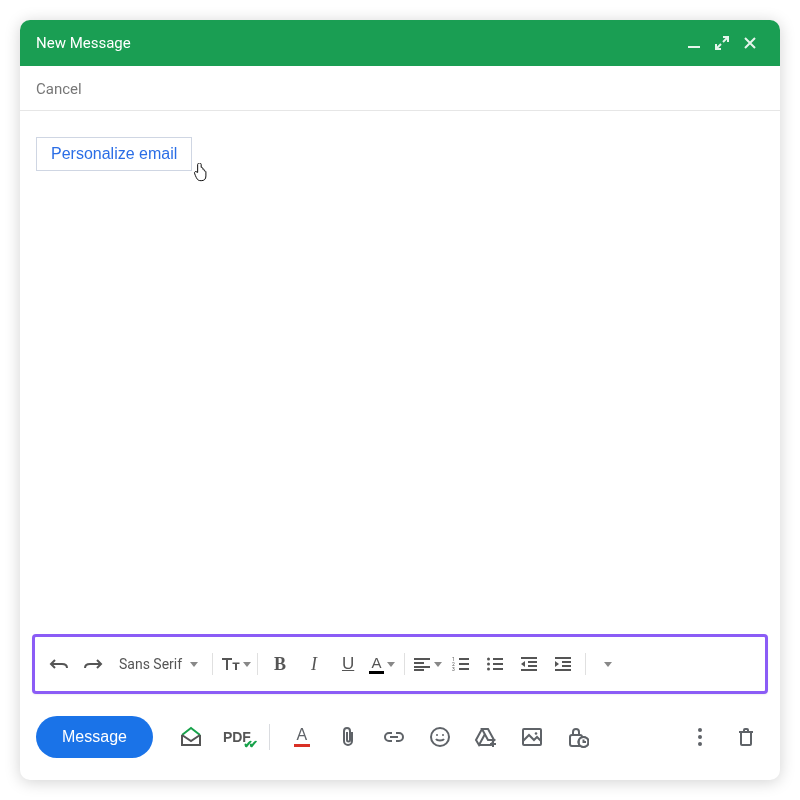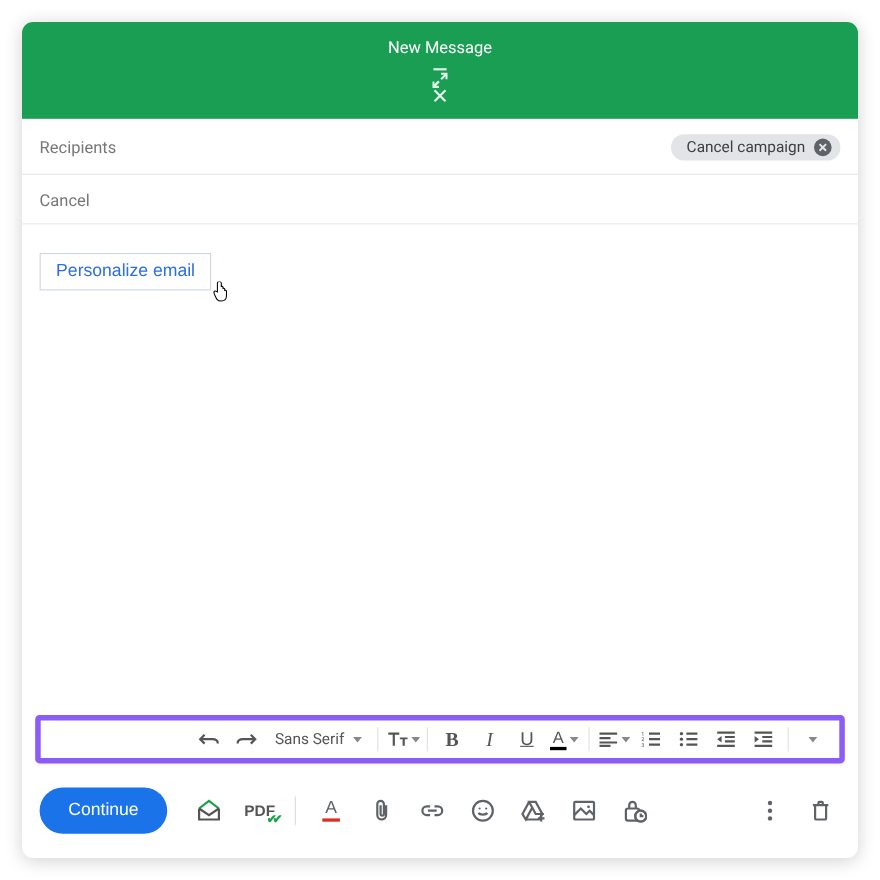--- a/index.html
+++ b/index.html
@@ -21,21 +21,20 @@
     flex-direction: column;
     background: #fff;
   }
   .titlebar {
     background: #1a9e53;
     color: #fff;
     padding: 14px 16px;
     display: flex;
     align-items: center;
     font-size: 15px;
-    flex-direction: column;
   }
   .titlebar .title { flex: 1; }
   .titlebar .winbtn {
     width: 28px;
     display: flex;
     align-items: center;
     justify-content: center;
     cursor: pointer;
     color: #e6f5ec;
   }
@@ -86,30 +85,29 @@
   .cursor-pointer {
     position: absolute;
     left: 170px;
     top: 52px;
     width: 20px;
     height: 22px;
     pointer-events: none;
   }
   .format-toolbar {
     margin: 0 12px 6px 12px;
-    border: 5px solid #8b5cf6;
+    border: 3px solid #8b5cf6;
     border-radius: 4px;
     background: #fff;
     box-shadow: 0 1px 2px rgba(0,0,0,0.06);
-    padding: 2px 8px;
+    padding: 12px 8px;
     display: flex;
     align-items: center;
     gap: 2px;
     color: #555;
-    justify-content: flex-end;
   }
   .ft-item {
     min-width: 32px;
     height: 30px;
     display: flex;
     align-items: center;
     justify-content: center;
     cursor: pointer;
     border-radius: 3px;
   }
@@ -187,32 +185,20 @@
           <path d="M1 13 L6 8"></path>
       </svg>
     </div>
     <div class="winbtn">
       <svg width="14" height="14" viewBox="0 0 14 14" stroke="currentColor" stroke-width="2">
           <path d="M2 2 L12 12 M12 2 L2 12"></path>
         </svg>
     </div>
   </div>
 
-  <div class="row">
-    <span class="label">Recipients</span>
-    <span class="flex"></span>
-    <span class="chip">
-      <span>Cancel campaign</span>
-      <span class="chip-x">
-        <svg width="8" height="8" viewBox="0 0 8 8" stroke="currentColor" stroke-width="1.8">
-            <path d="M1 1 L7 7 M7 1 L1 7"></path>
-          </svg>
-      </span>
-    </span>
-  </div>
 
   <div class="row">
     <span class="label">Cancel</span>
   </div>
 
   <div class="body-area">
     <button class="personalize-btn">Personalize email</button>
     <svg class="cursor-pointer" viewBox="0 0 24 28">
       <path d="M9 2 v10 l-2 -1 c-1 -0.5 -2 0.5 -2 1.5 c0 1 2 6 3.5 8 c1 1.3 2 2 5 2 c4 0 6 -2 6 -6 v-5 c0 -1 -1 -1.7 -2 -1.3 v-1 c0 -1 -1 -1.7 -2 -1.3 v-1 c0 -1 -1 -1.7 -2 -1.3 V2 c0 -1.2 -1 -2 -2.25 -2 S9 0.8 9 2 Z" fill="#fff" stroke="#000" stroke-width="1.2"></path>
     </svg>
@@ -289,21 +275,21 @@
           <path d="M1 5 L5 8 L1 11 Z" fill="#555" stroke="none"></path>
         </svg>
     </div>
     <div class="ft-sep"></div>
     <div class="ft-item">
       <span class="caret"></span>
     </div>
   </div>
 
   <div class="bottom-bar">
-    <button class="continue-btn">Continue</button>
+    <button class="continue-btn">Message</button>
 
     <div class="bottom-icon" style="margin-left:10px">
       <svg width="24" height="22" viewBox="0 0 24 22">
         <path d="M3 9 L12 2 L21 9" fill="none" stroke="#17a24a" stroke-width="2"></path>
         <path d="M3 9 V19 H21 V9" fill="none" stroke="#555" stroke-width="2"></path>
         <path d="M3 9 L12 15 L21 9" fill="none" stroke="#555" stroke-width="2"></path>
       </svg>
     </div>
 
     <div class="bottom-icon">

